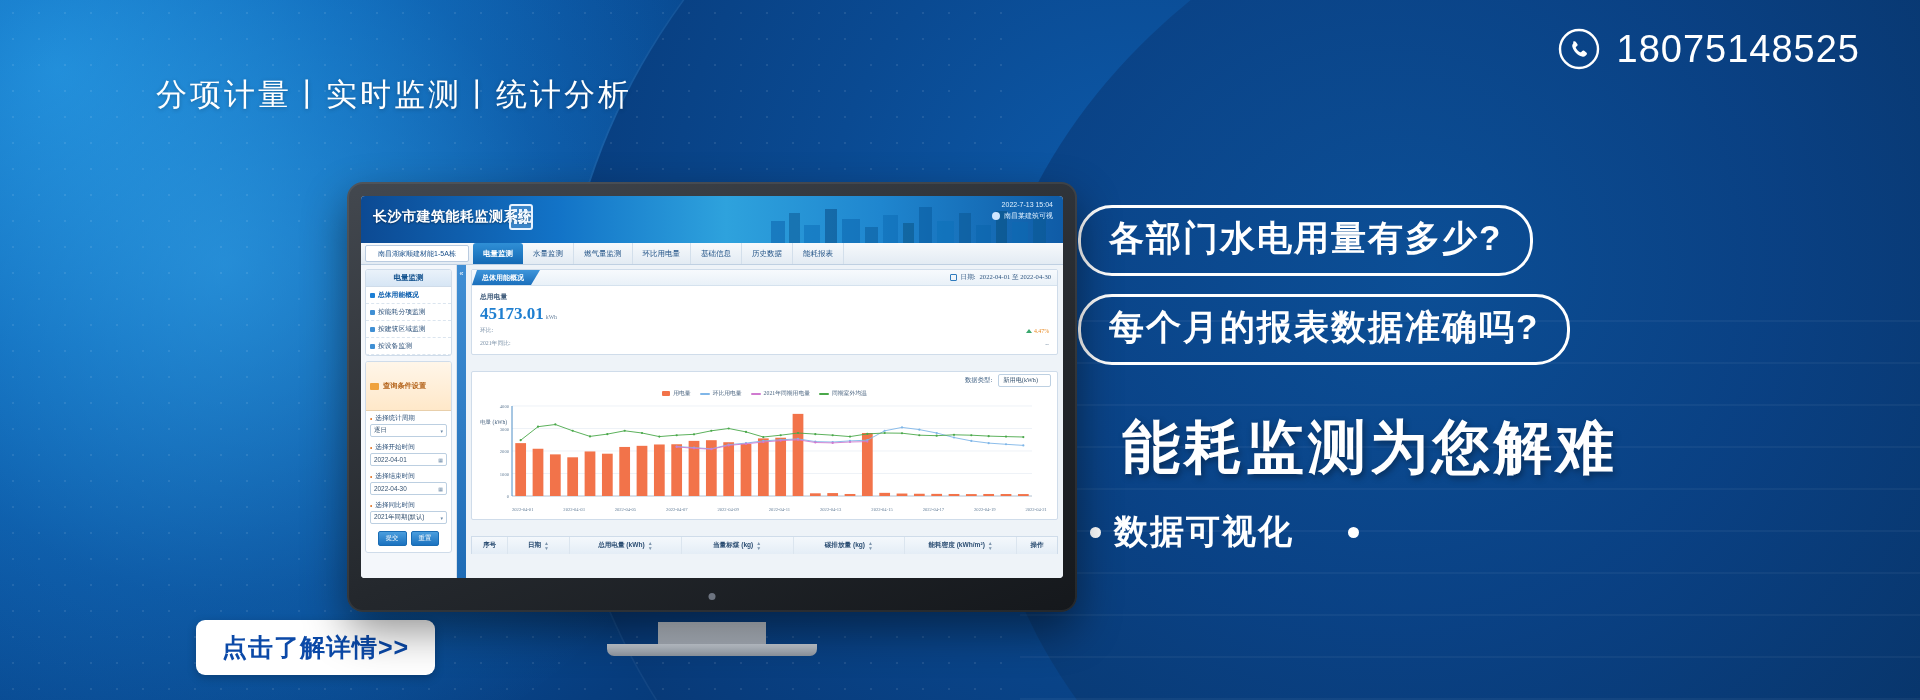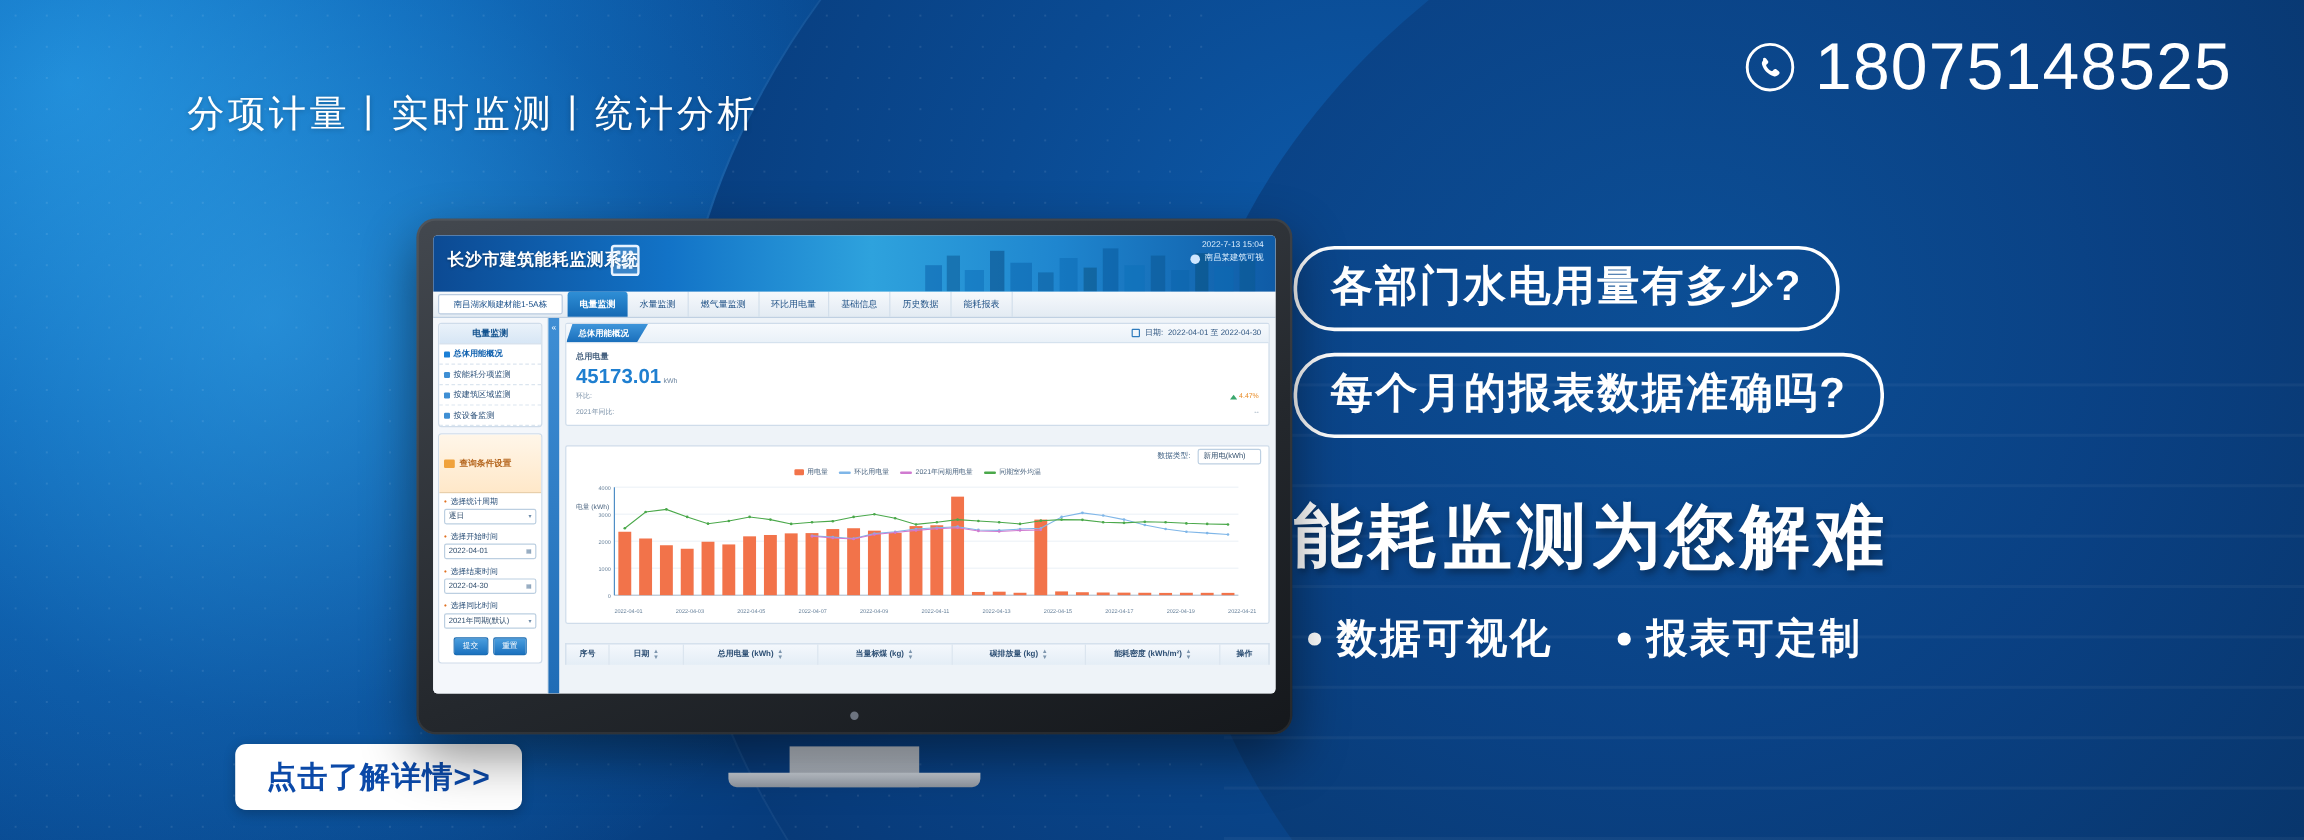--- a/index.html
+++ b/index.html
@@ -58,39 +58,40 @@
     color: #fff; font-size: 31px; letter-spacing: 3px; font-weight: 400;
     white-space: nowrap;
     text-shadow: 0 1px 4px rgba(0,0,0,.25);
   }
   .phone-block {
     position: absolute; right: 60px; top: 28px;
     display: flex; align-items: center; gap: 17px;
   }
   .phone-icon { width: 42px; height: 42px; display: block; }
   .phone-num {
-    color: #fff; font-size: 55px; font-weight: 400; letter-spacing: 1px;
+    color: #fff; font-size: 38px; font-weight: 400; letter-spacing: 1px;
     line-height: 1;
   }
 
   
   .right-col { position: absolute; left: 1078px; top: 205px; width: 800px; }
   .pill {
     display: inline-flex; align-items: center; justify-content: center;
     border: 3px solid #ffffff; border-radius: 34px;
     padding: 7px 28px 11px 28px;
     color: #fff; font-size: 35px; font-weight: 700; letter-spacing: 2px;
     white-space: nowrap;
     margin-bottom: 18px;
   }
   .headline {
     color: #fff; font-size: 58px; font-weight: 700; letter-spacing: 4px;
     white-space: nowrap;
     margin-top: 26px;
     text-shadow: 2px 3px 6px rgba(0,0,0,.35);
+    padding-left: 44px;
   }
   .bullets {
     display: flex; align-items: center; gap: 42px;
     margin-top: 22px;
   }
   .bullet {
     display: flex; align-items: center; gap: 13px;
     color: #fff; font-size: 34px; font-weight: 700; letter-spacing: 2px;
     white-space: nowrap;
     margin-left: 12px;
@@ -246,21 +247,21 @@
 
   .collapse-handle{
     width:9px;background:linear-gradient(180deg,#3f8ed4,#1f6cb6);
     color:#fff;font-size:7px;display:flex;align-items:flex-start;justify-content:center;
     padding-top:5px;
   }
 
   
   .main { flex:1; padding:4px 5px; overflow:hidden; }
   .panel {
-    background:#fff;border:1px solid #cfdcea;border-radius:2px;margin-bottom:16px;
+    background:#fff;border:1px solid #cfdcea;border-radius:2px;margin-bottom:16px;font-family:Liberation Serif, serif;
   }
   .panel-head {
     display:flex;align-items:center;justify-content:space-between;
     height:16px; background:linear-gradient(180deg,#f7fafd,#e9f1f8);
     border-bottom:1px solid #d5e2ee; padding-right:6px;
   }
   .panel-tag {
     background:linear-gradient(180deg,#3e95da,#1a6fbc);
     color:#fff;font-size:7px;font-weight:700;
     padding:0 16px 0 10px; height:100%;
@@ -342,21 +343,20 @@
     <div class="pill">各部门水电用量有多少?</div>
     <div class="pill">每个月的报表数据准确吗?</div>
     <div class="headline">能耗监测为您解难</div>
     <div class="bullets">
       <div class="bullet">
         <span class="dot"></span>
         <span>数据可视化</span>
       </div>
       <div class="bullet">
         <span class="dot"></span>
-        <span>报表可定制</span>
       </div>
     </div>
   </div>
 
   <div class="cta">点击了解详情&gt;&gt;</div>
 
   <div class="monitor">
     <div class="stand-neck"></div>
     <div class="stand"></div>
     <div class="bezel">

